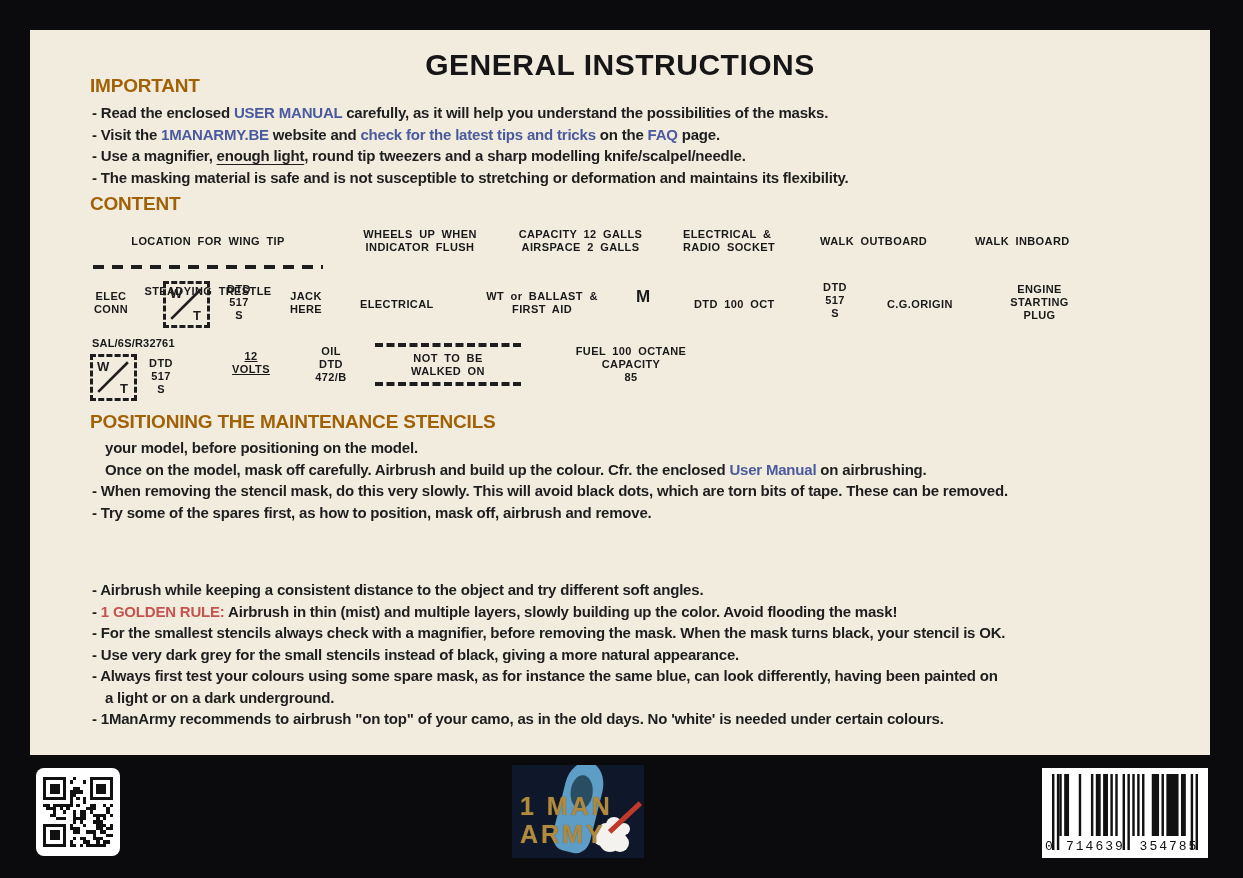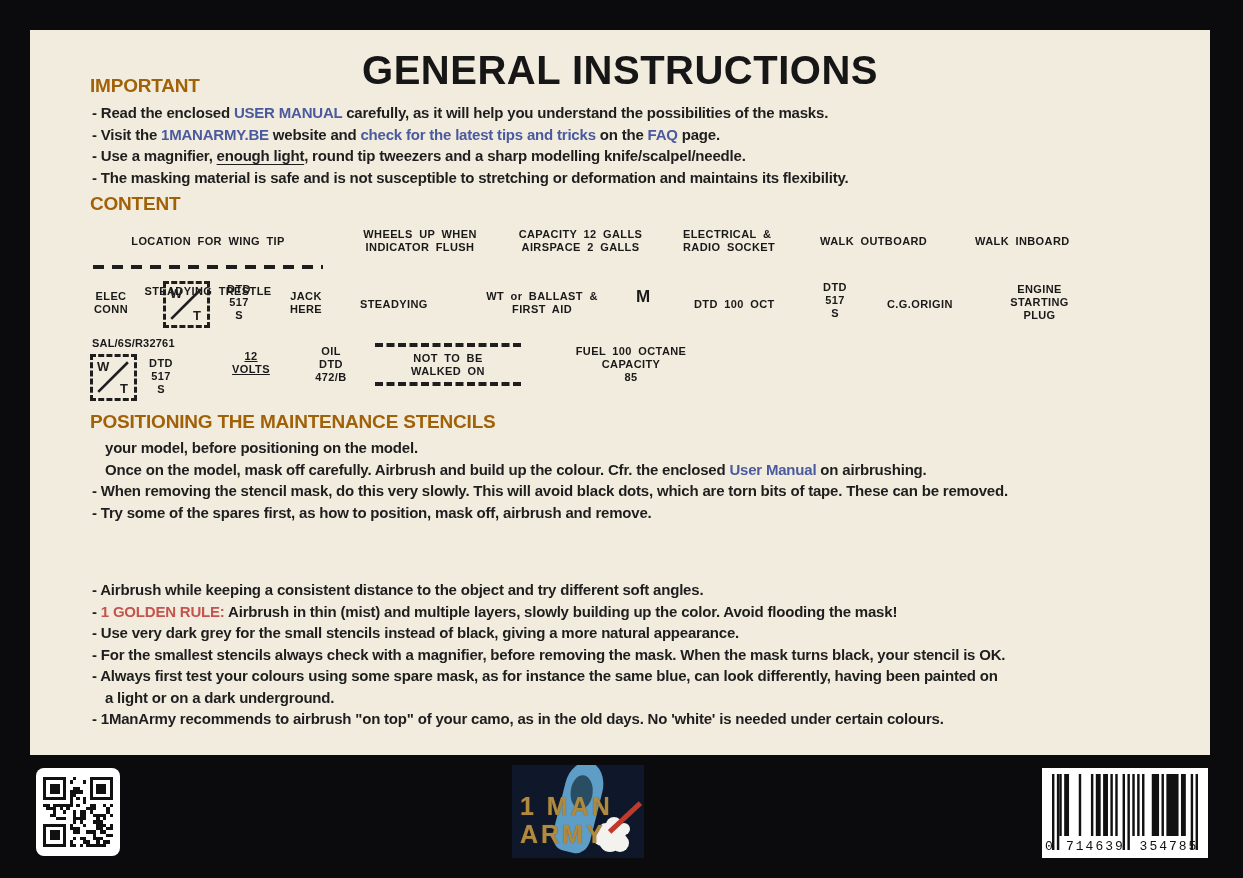--- a/index.html
+++ b/index.html
@@ -12,21 +12,21 @@
     background:var(--frame);
     font-family:"Liberation Sans",sans-serif;
     position:relative; overflow:hidden; color:var(--ink);
   }
   .paper{
     position:absolute; left:30px; top:30px; width:1180px; height:725px;
     background:var(--paper);
   }
   h1.title{
     position:absolute; left:0; top:18px; width:100%;
-    text-align:center; font-size:40px; font-weight:700; letter-spacing:.5px;
+    text-align:center; font-size:30px; font-weight:700; letter-spacing:.5px;
     color:#161616;
   }
   h2.sec-h{font-size:19px; font-weight:700; letter-spacing:-.2px; color:#a16207;}
   .h-important{position:absolute; left:60px; top:45px;}
   .h-content{position:absolute; left:60px; top:163px;}
   .h-positioning{position:absolute; left:60px; top:381px; font-size:19px;}
   .lines{position:absolute; left:62px; width:1080px; font-size:15px; line-height:21.5px; letter-spacing:-.2px;font-weight:bold;}
   .lines-important{top:72px;}
   .lines-positioning{top:407px;}
   .lines-tips{top:549px;}
@@ -145,21 +145,21 @@
         <line x1="6" y1="40" x2="40" y2="6"></line>
       </svg>
     <span class="wt-w">W</span>
     <span class="wt-t">T</span>
   </div>
   <div class="sten ctr" style="left:192px;top:253px;width:34px;">DTD
 517
 S</div>
   <div class="sten ctr" style="left:256px;top:260px;width:40px;">JACK
 HERE</div>
-  <div class="sten" style="left:330px;top:268px;">STEADYING</div>
+  <div class="sten" style="left:330px;top:268px;">ELECTRICAL</div>
   <div class="sten ctr" style="left:448px;top:260px;width:128px;">WT or BALLAST &amp;
 FIRST AID</div>
   <div class="sten m-label" style="left:606px;top:260px;">M</div>
   <div class="sten" style="left:664px;top:268px;">DTD 100 OCT</div>
   <div class="sten ctr" style="left:788px;top:251px;width:34px;">DTD
 517
 S</div>
   <div class="sten" style="left:857px;top:268px;">C.G.ORIGIN</div>
   <div class="sten ctr" style="left:962px;top:253px;width:95px;">ENGINE
 STARTING
@@ -190,22 +190,22 @@
   <h2 class="sec-h h-positioning">POSITIONING THE MAINTENANCE STENCILS</h2>
   <div class="lines lines-positioning">
       <div class="tline indent"><span>your model, before positioning on the model.</span></div>
       <div class="tline indent"><span>Once on the model, mask off carefully. Airbrush and build up the colour. Cfr. the enclosed </span><span class="c-link">User Manual</span><span> on airbrushing.</span></div>
       <div class="tline"><span>- When removing the stencil mask, do this very slowly. This will avoid black dots, which are torn bits of tape. These can be removed.</span></div>
       <div class="tline"><span>- Try some of the spares first, as how to position, mask off, airbrush and remove.</span></div>
     </div>
   <div class="lines lines-tips">
       <div class="tline"><span>- Airbrush while keeping a consistent distance to the object and try different soft angles.</span></div>
       <div class="tline"><span>- </span><span class="c-red">1 GOLDEN RULE:</span><span> Airbrush in thin (mist) and multiple layers, slowly building up the color. Avoid flooding the mask!</span></div>
+      <div class="tline"><span>- For the smallest stencils always check with a magnifier, before removing the mask. When the mask turns black, your stencil is OK.</span></div>
       <div class="tline"><span>- Use very dark grey for the small stencils instead of black, giving a more natural appearance.</span></div>
-      <div class="tline"><span>- For the smallest stencils always check with a magnifier, before removing the mask. When the mask turns black, your stencil is OK.</span></div>
       <div class="tline"><span>- Always first test your colours using some spare mask, as for instance the same blue, can look differently, having been painted on</span></div>
       <div class="tline indent"><span>a light or on a dark underground.</span></div>
       <div class="tline"><span>- 1ManArmy recommends to airbrush "on top" of your camo, as in the old days. No 'white' is needed under certain colours.</span></div>
     </div>
 </div>
 
 <div class="qr-tile">
   <svg id="qr-svg" viewBox="0 0 21 21" shape-rendering="crispEdges">
       <rect x="0" y="0" width="1" height="1" fill="#111"></rect>
       <rect x="1" y="0" width="1" height="1" fill="#111"></rect>

